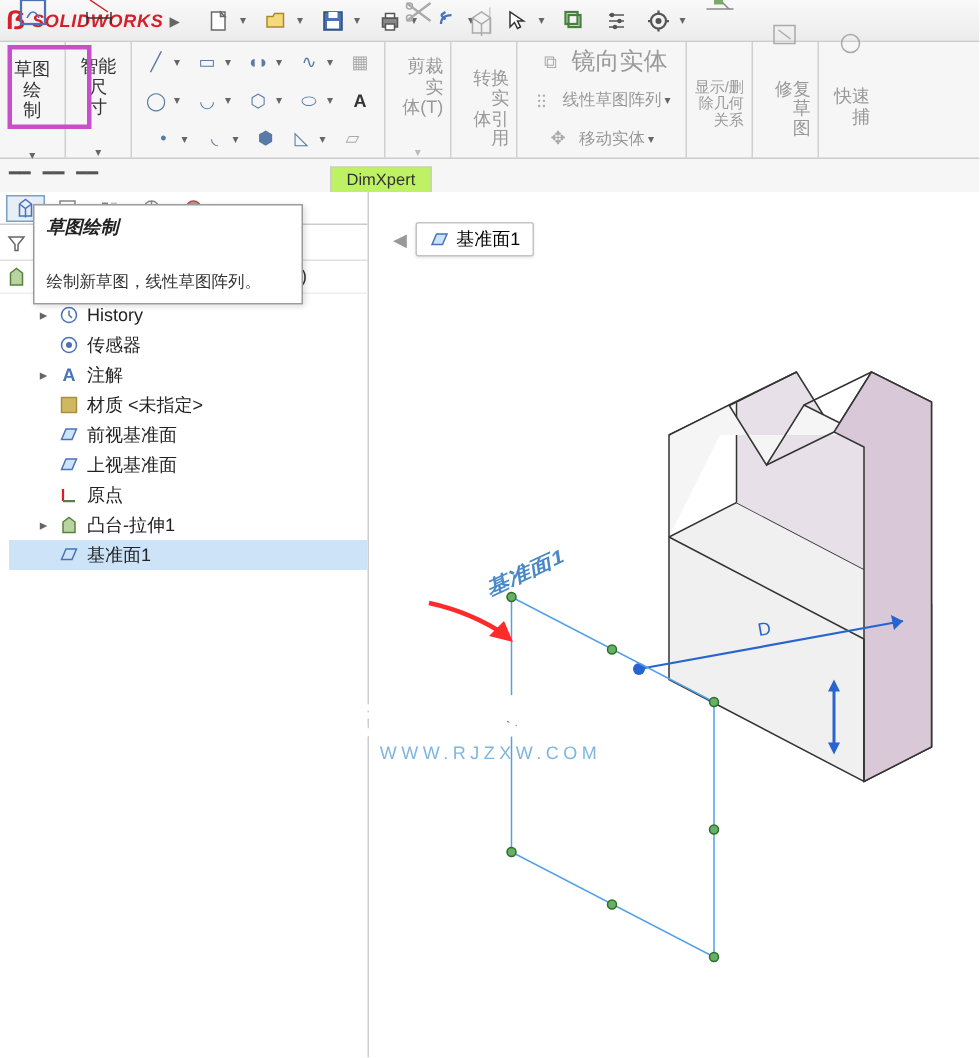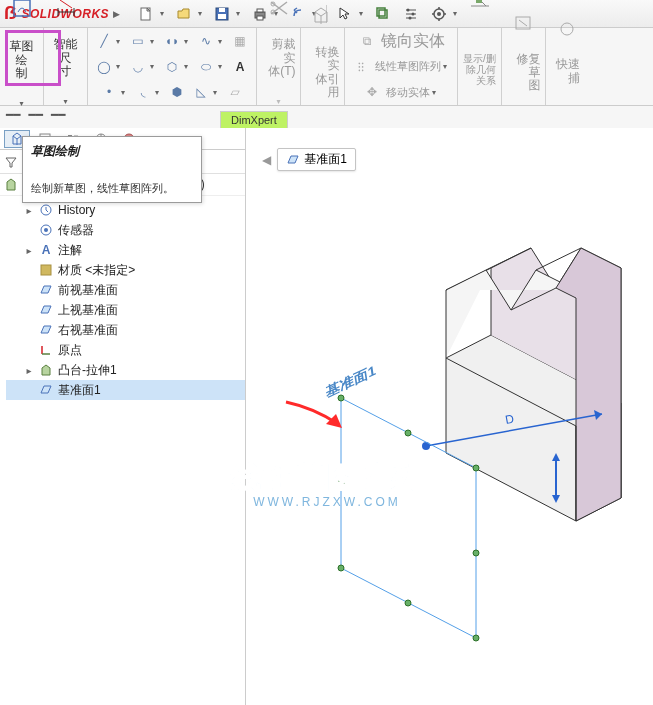--- a/index.html
+++ b/index.html
@@ -415,29 +415,20 @@
             <svg width="14" height="14">
               <path d="M2 10 L5 3 L12 3 L9 10 Z" fill="#cde3f8" stroke="#4a72b8"></path>
             </svg>
           </span>
           <span>上视基准面</span>
         </div>
       <div class="tn indent1">
           <span class="exp"></span>
           <span class="ico">
             <svg width="14" height="14">
-              <path d="M2 10 L5 3 L12 3 L9 10 Z" fill="#cde3f8" stroke="#4a72b8"></path>
-            </svg>
-          </span>
-          <span>右视基准面</span>
-        </div>
-      <div class="tn indent1">
-          <span class="exp"></span>
-          <span class="ico">
-            <svg width="14" height="14">
               <line x1="3" y1="11" x2="3" y2="3" stroke="#d61f26" stroke-width="1.5"></line>
               <line x1="3" y1="11" x2="11" y2="11" stroke="#5a8040" stroke-width="1.5"></line>
             </svg>
           </span>
           <span>原点</span>
         </div>
       <div class="tn indent1">
           <span class="exp">▸</span>
           <span class="ico">
             <svg width="14" height="14">

